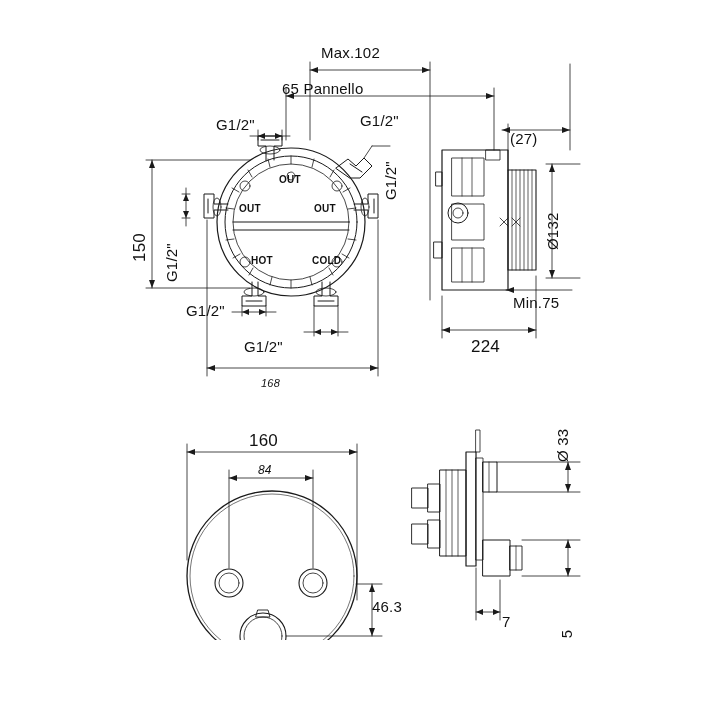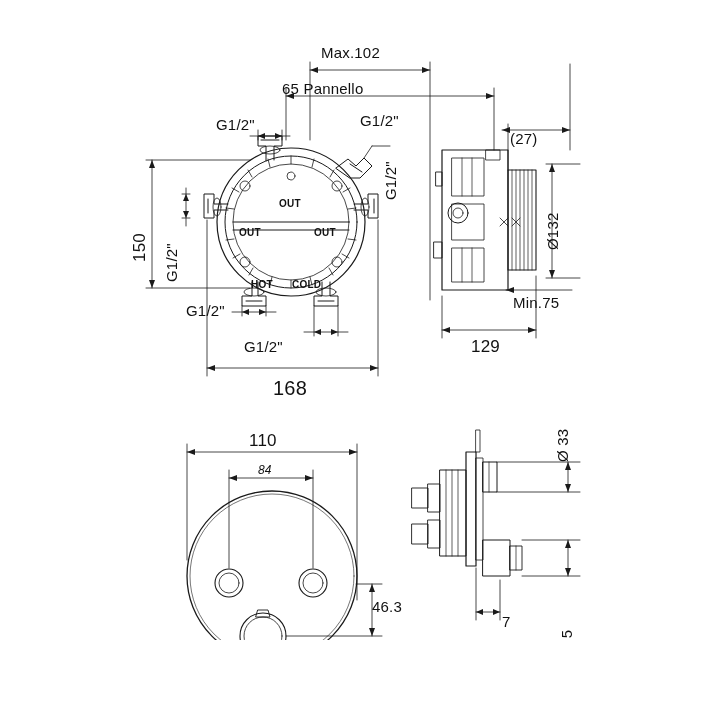--- a/index.html
+++ b/index.html
@@ -27,21 +27,20 @@
     position: absolute;
     font-family: "Liberation Sans", sans-serif;
     font-size: 15px;
     color: #111111;
     white-space: nowrap;
     letter-spacing: 0.2px;
   }
   .dim-label.tiny {
     font-size: 10px;
     font-weight: bold;
-    margin-top: 24px;
   }
   .rot90 {
     transform: rotate(-90deg);
     transform-origin: left top;
   }
 </style>
 </head>
 <body>
 
 <div id="sheet">
@@ -313,34 +312,34 @@
 
   <div class="dim-label rot90" style="left:382px; top:200px;">G1/2"</div>
 
   <div class="dim-label rot90" style="left:130px; top:262px; font-size:17px;">150</div>
 
   <div class="dim-label rot90" style="left:163px; top:282px;">G1/2"</div>
 
   <div class="dim-label" style="left:186px; top:302px;">G1/2"</div>
   <div class="dim-label" style="left:244px; top:338px;">G1/2"</div>
 
-  <div class="dim-label" style="left:273px; top:377px; font-size:20px;">168</div>
+  <div class="dim-label" style="left:261px; top:377px; font-size:11px;font-style:italic;">168</div>
 
   <div class="dim-label rot90" style="left:544px; top:250px;">Ø132</div>
 
   <div class="dim-label" style="left:513px; top:294px;">Min.75</div>
-  <div class="dim-label" style="left:471px; top:337px; font-size:17px;">129</div>
+  <div class="dim-label" style="left:471px; top:337px; font-size:17px;">224</div>
 
   <div class="dim-label tiny" style="left:279px; top:174px;">OUT</div>
   <div class="dim-label tiny" style="left:239px; top:203px;">OUT</div>
   <div class="dim-label tiny" style="left:314px; top:203px;">OUT</div>
   <div class="dim-label tiny" style="left:251px; top:255px;">HOT</div>
-  <div class="dim-label tiny" style="left:292px; top:255px;">COLD</div>
-
-  <div class="dim-label" style="left:249px; top:431px; font-size:17px;">110</div>
+  <div class="dim-label tiny" style="left:312px; top:255px;">COLD</div>
+
+  <div class="dim-label" style="left:249px; top:431px; font-size:17px;">160</div>
   <div class="dim-label" style="left:258px; top:463px; font-size:12px;font-style:italic;">84</div>
   <div class="dim-label" style="left:372px; top:598px;">46.3</div>
 
   <div class="dim-label rot90" style="left:554px; top:462px;">Ø 33</div>
 
   <div class="dim-label rot90" style="left:558px; top:676px;">Ø 41.5</div>
 
   <div class="dim-label" style="left:502px; top:613px;">7</div>
 
 </div>

